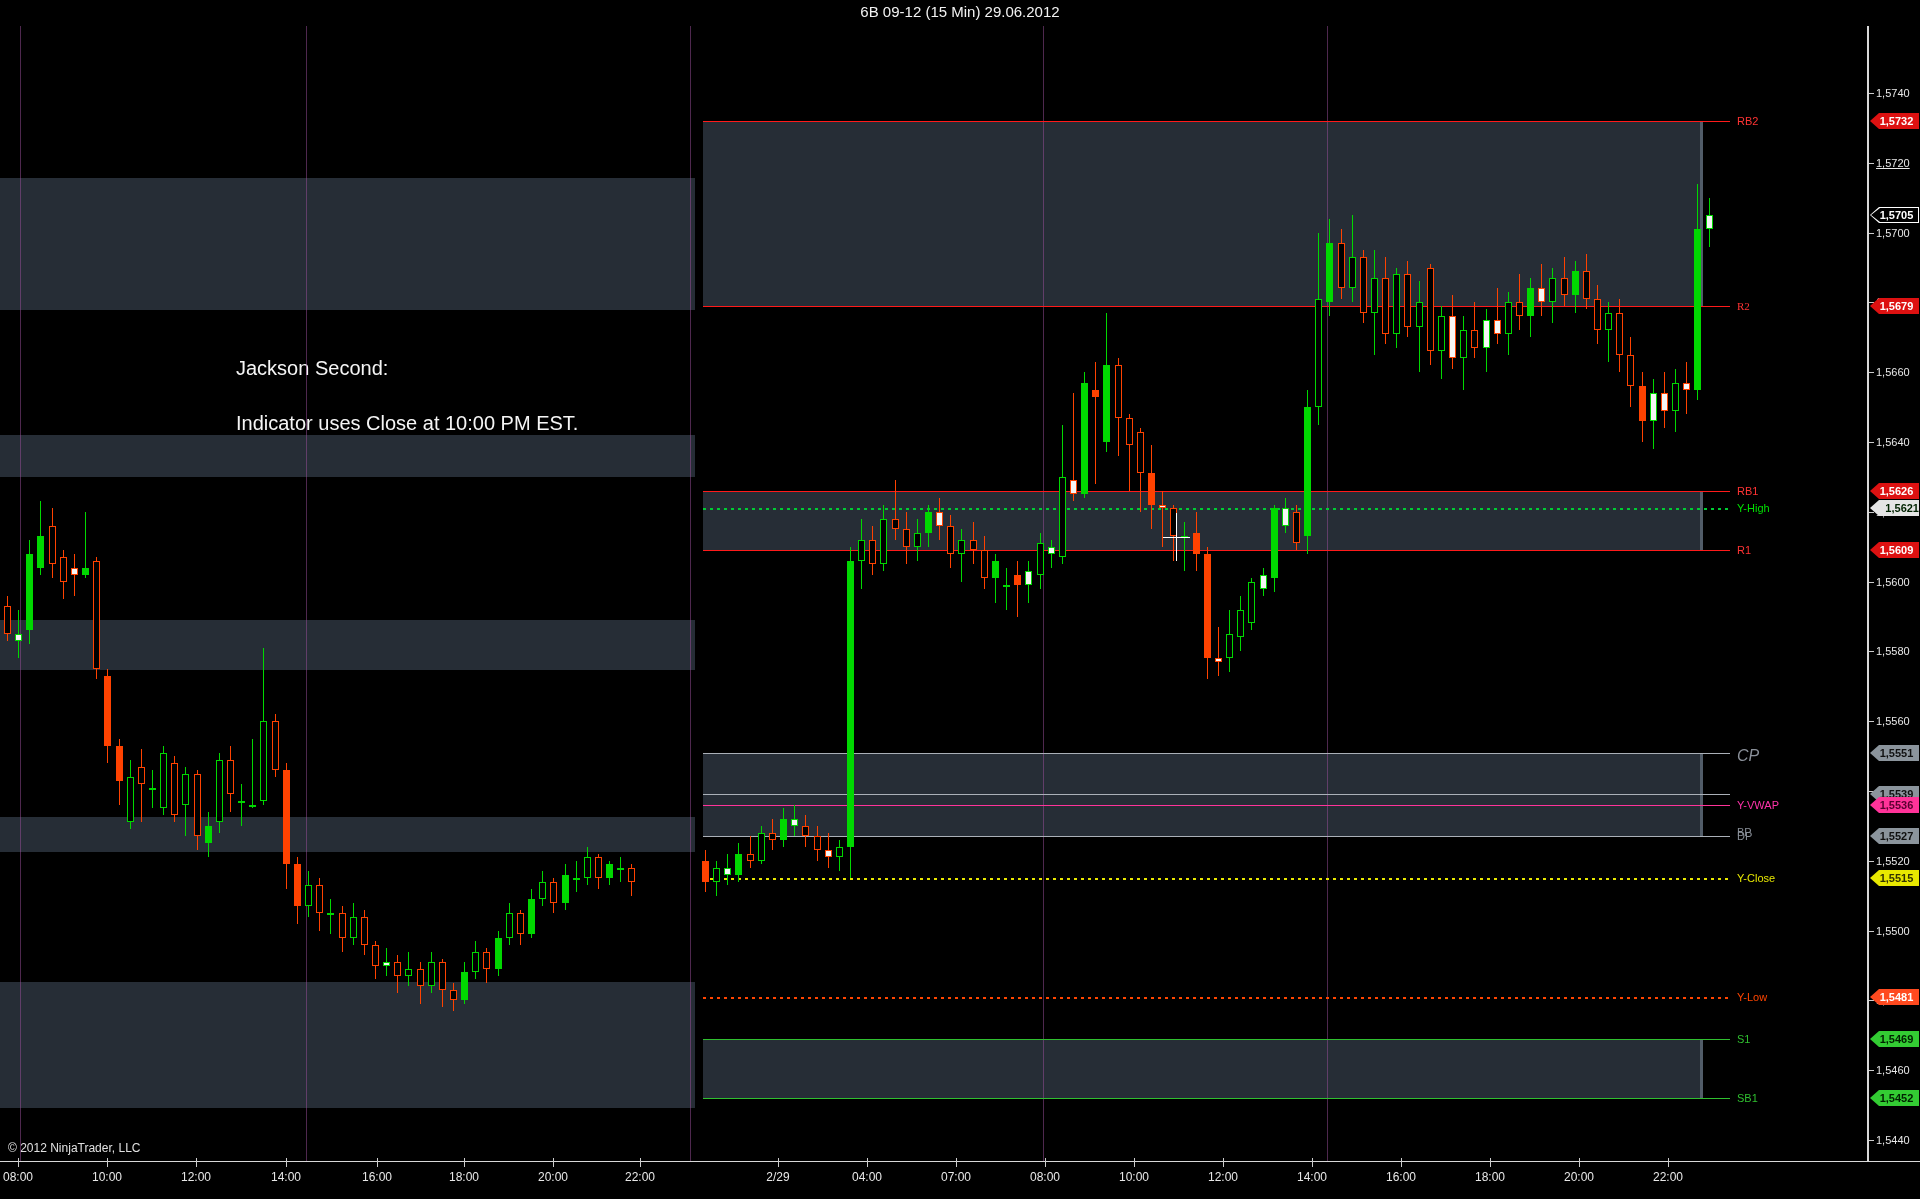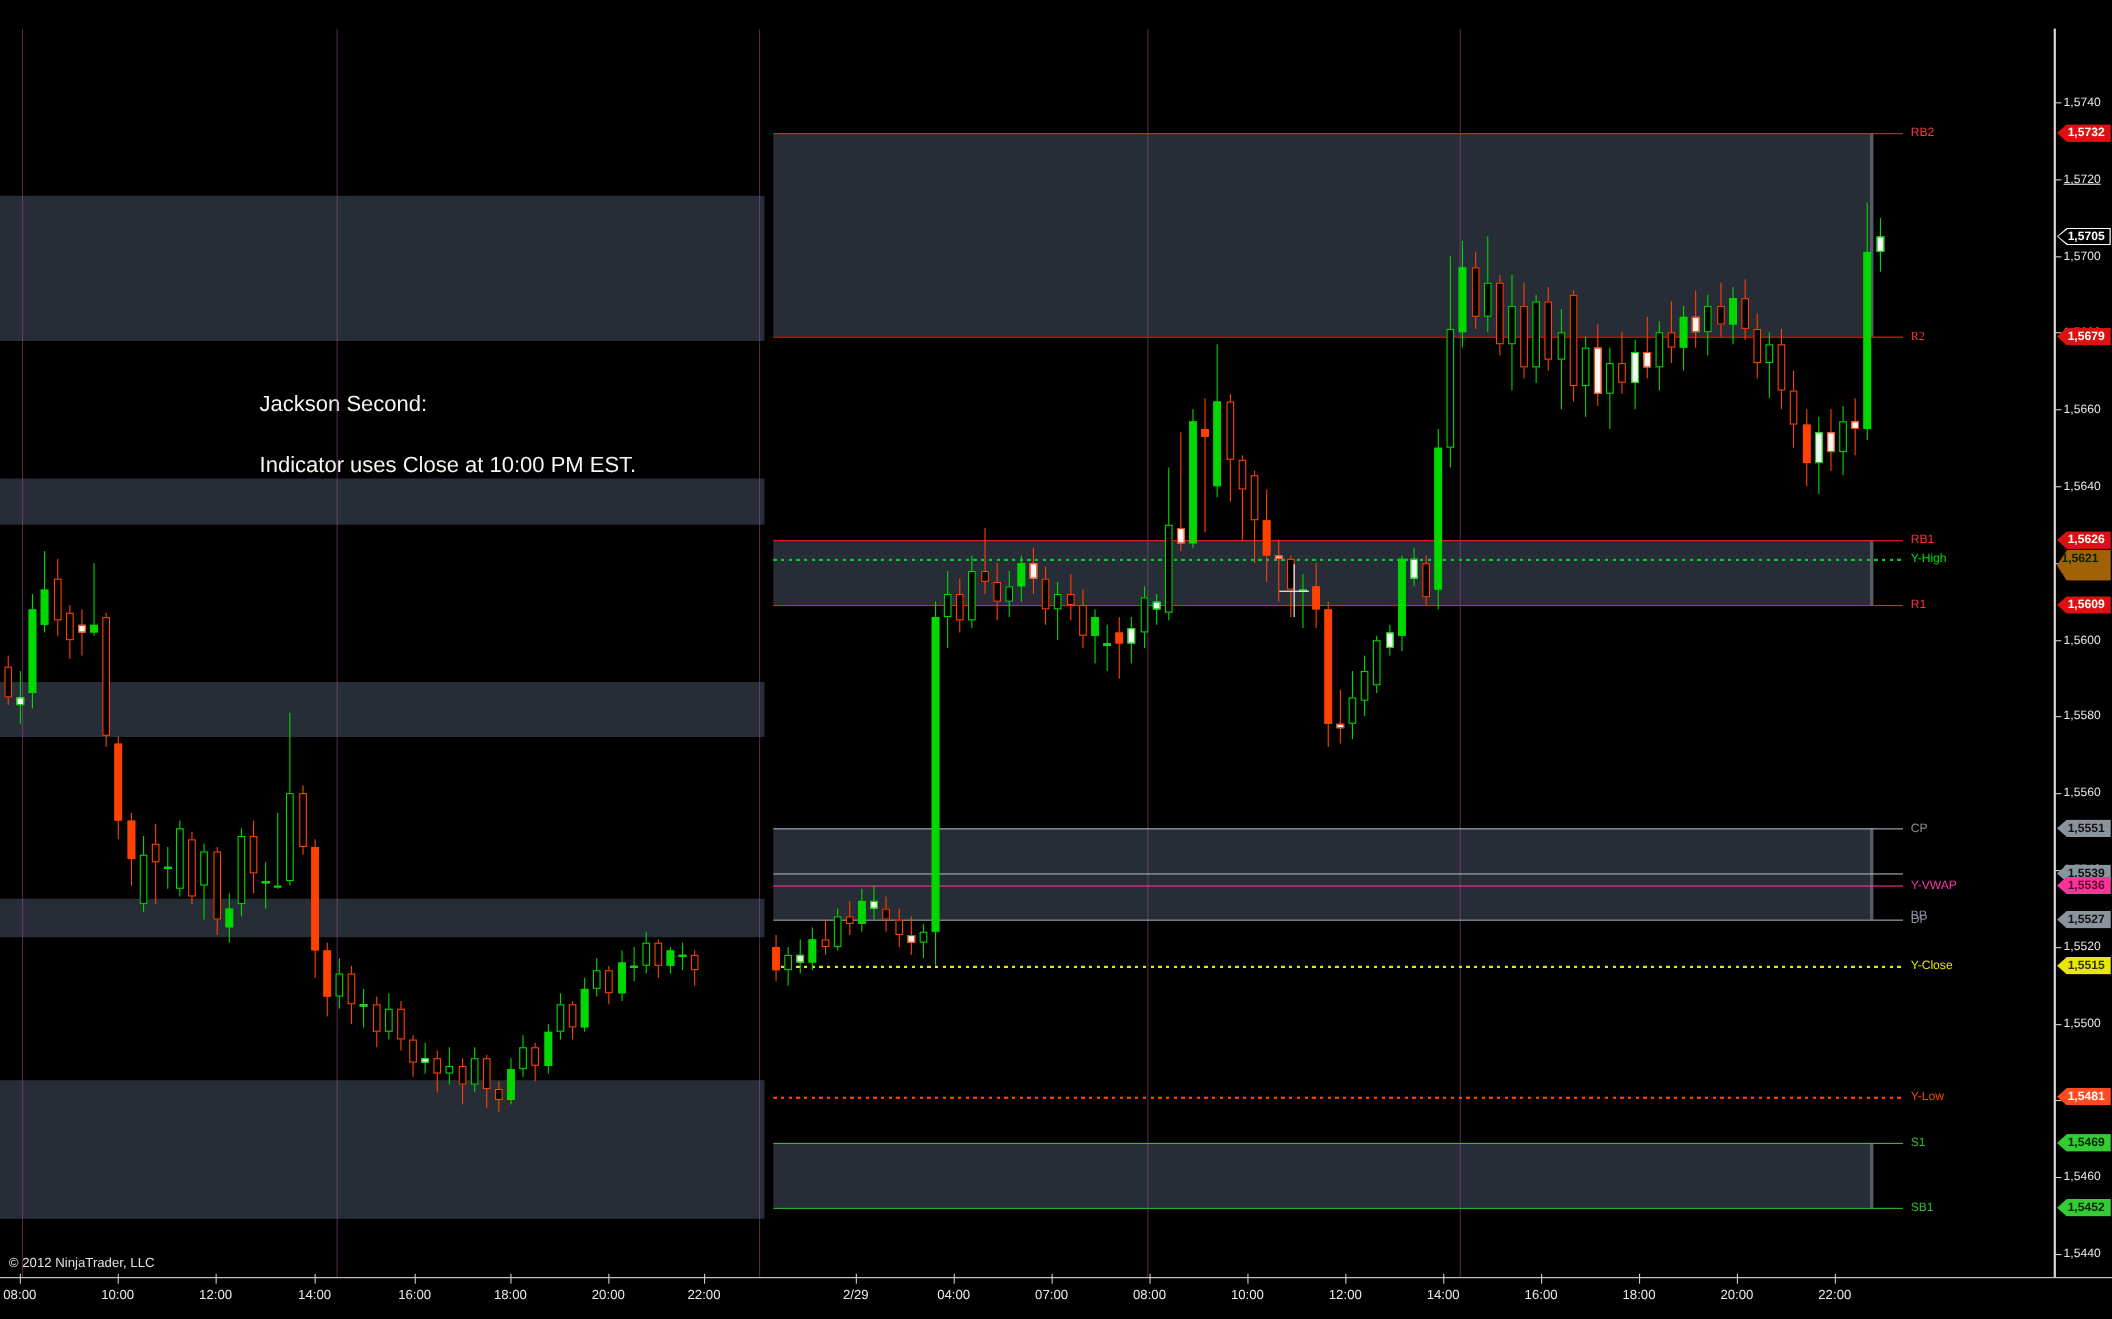--- a/index.html
+++ b/index.html
@@ -16,20 +16,23 @@
   #copyright{position:absolute;left:8px;top:1115px;font-size:12px;color:#e0e0e0;}
   #right-axis{position:absolute;left:1867px;top:26px;width:53px;height:1135px;background:#000;
               border-left:2px solid #d8d8d8;}
   #bottom-axis{position:absolute;left:0;top:1161px;width:1920px;height:38px;background:#000;
                border-top:1px solid #d8d8d8;}
 </style>
 </head>
 <body>
 
 <div id="screen">
+  <div id="titlebar">
+    <div id="title">6B 09-12 (15 Min)  29.06.2012</div>
+  </div>
   <div id="indicatorbar">alphaAuctionBars(6B 09-12 (15 Min),False,1,1), anaPivotsDailyV39(6B 09-12 (15 Min),Second,Jackson,Auto,CalcFromIntradayData,False,0,0,0)</div>
 
   <div id="plot">
     <div id="annotation1">Jackson Second:</div>
     <div id="annotation2">Indicator uses Close at 10:00 PM EST.</div>
     <div id="copyright">© 2012 NinjaTrader, LLC</div>
   <div style="position: absolute; left: 0px; width: 695px; top: 152px; height: 132px; background: rgb(38, 45, 54);"></div>
       <div style="position: absolute; left: 0px; width: 695px; top: 409px; height: 42px; background: rgb(38, 45, 54);"></div>
       <div style="position: absolute; left: 0px; width: 695px; top: 594px; height: 50px; background: rgb(38, 45, 54);"></div>
       <div style="position: absolute; left: 0px; width: 695px; top: 791px; height: 35px; background: rgb(38, 45, 54);"></div>
@@ -55,21 +58,21 @@
       <div style="position: absolute; left: 1737px; top: 89px; color: rgb(255, 51, 51); font-size: 11px; white-space: nowrap;">RB2</div>
       <div style="position: absolute; left: 703px; width: 1027px; top: 280px; height: 1px; background: rgb(255, 26, 26);"></div>
       <div style="position: absolute; left: 1737px; top: 274px; color: rgb(255, 51, 51); font-size: 11px; white-space: nowrap; font-family: Liberation Serif, serif;">R2</div>
       <div style="position: absolute; left: 703px; width: 1027px; top: 465px; height: 1px; background: rgb(255, 26, 26);"></div>
       <div style="position: absolute; left: 1737px; top: 459px; color: rgb(255, 51, 51); font-size: 11px; white-space: nowrap;">RB1</div>
       <div style="position: absolute; left: 703px; width: 1027px; top: 482px; height: 2px; background: repeating-linear-gradient(90deg, rgb(0, 204, 51) 0px, rgb(0, 204, 51) 3px, transparent 3px, transparent 7px);"></div>
       <div style="position: absolute; left: 1737px; top: 476px; color: rgb(0, 224, 0); font-size: 11px; white-space: nowrap;">Y-High</div>
       <div style="position: absolute; left: 703px; width: 1027px; top: 524px; height: 1px; background: rgb(255, 26, 26);"></div>
       <div style="position: absolute; left: 1737px; top: 518px; color: rgb(255, 51, 51); font-size: 11px; white-space: nowrap;">R1</div>
       <div style="position: absolute; left: 703px; width: 1027px; top: 727px; height: 1px; background: rgb(170, 176, 184);"></div>
-      <div style="position: absolute; left: 1737px; top: 721px; color: rgb(138, 144, 153); font-size: 11px; white-space: nowrap;">CP</div>
+      <div style="position: absolute; left: 1737px; top: 721px; color: rgb(138, 144, 153); font-size: 16px; white-space: nowrap; font-style: italic;">CP</div>
       <div style="position: absolute; left: 703px; width: 1027px; top: 768px; height: 1px; background: rgb(170, 176, 184);"></div>
       <div style="position: absolute; left: 1737px; top: 800px; color: rgb(138, 144, 153); font-size: 11px; white-space: nowrap;">BP</div>
       <div style="position: absolute; left: 703px; width: 1027px; top: 779px; height: 1px; background: rgb(255, 51, 153);"></div>
       <div style="position: absolute; left: 1737px; top: 773px; color: rgb(255, 51, 170); font-size: 11px; white-space: nowrap;">Y-VWAP</div>
       <div style="position: absolute; left: 703px; width: 1027px; top: 810px; height: 1px; background: rgb(170, 176, 184);"></div>
       <div style="position: absolute; left: 1737px; top: 804px; color: rgb(138, 144, 153); font-size: 11px; white-space: nowrap;">DP</div>
       <div style="position: absolute; left: 703px; width: 1027px; top: 852px; height: 2px; background: repeating-linear-gradient(90deg, rgb(232, 232, 0) 0px, rgb(232, 232, 0) 3px, transparent 3px, transparent 7px);"></div>
       <div style="position: absolute; left: 1737px; top: 846px; color: rgb(230, 230, 0); font-size: 11px; white-space: nowrap;">Y-Close</div>
       <div style="position: absolute; left: 703px; width: 1027px; top: 971px; height: 2px; background: repeating-linear-gradient(90deg, rgb(255, 69, 0) 0px, rgb(255, 69, 0) 3px, transparent 3px, transparent 7px);"></div>
       <div style="position: absolute; left: 1737px; top: 965px; color: rgb(255, 69, 0); font-size: 11px; white-space: nowrap;">Y-Low</div>
@@ -406,21 +409,21 @@
       <div style="position: absolute; left: 7px; top: 899px; font-size: 11px; color: rgb(232, 232, 232); white-space: nowrap;">1,5500</div>
       <div style="position: absolute; left: 0px; top: 974px; width: 5px; height: 1px; background: rgb(204, 204, 204);"></div>
       <div style="position: absolute; left: 7px; top: 968px; font-size: 11px; color: rgb(232, 232, 232); white-space: nowrap;">1,5480</div>
       <div style="position: absolute; left: 0px; top: 1044px; width: 5px; height: 1px; background: rgb(204, 204, 204);"></div>
       <div style="position: absolute; left: 7px; top: 1038px; font-size: 11px; color: rgb(232, 232, 232); white-space: nowrap;">1,5460</div>
       <div style="position: absolute; left: 0px; top: 1114px; width: 5px; height: 1px; background: rgb(204, 204, 204);"></div>
       <div style="position: absolute; left: 7px; top: 1108px; font-size: 11px; color: rgb(232, 232, 232); white-space: nowrap;">1,5440</div>
       <div style="position: absolute; left: 1px; top: 87px; width: 49px; height: 16px; background: rgb(221, 17, 17); color: rgb(255, 255, 255); font-size: 11px; line-height: 16px; text-align: center; font-weight: bold; clip-path: polygon(0px 50%, 9px 0px, 100% 0px, 100% 100%, 9px 100%); padding-left: 4px; box-sizing: border-box;">1,5732</div>
       <div style="position: absolute; left: 1px; top: 272px; width: 49px; height: 16px; background: rgb(221, 17, 17); color: rgb(255, 255, 255); font-size: 11px; line-height: 16px; text-align: center; font-weight: bold; clip-path: polygon(0px 50%, 9px 0px, 100% 0px, 100% 100%, 9px 100%); padding-left: 4px; box-sizing: border-box;">1,5679</div>
       <div style="position: absolute; left: 1px; top: 457px; width: 49px; height: 16px; background: rgb(221, 17, 17); color: rgb(255, 255, 255); font-size: 11px; line-height: 16px; text-align: center; font-weight: bold; clip-path: polygon(0px 50%, 9px 0px, 100% 0px, 100% 100%, 9px 100%); padding-left: 4px; box-sizing: border-box;">1,5626</div>
-      <div style="position: absolute; left: 1px; top: 474px; width: 49px; height: 28px; background: #a16207; color: rgb(0, 34, 0); font-size: 11px; line-height: 16px; text-align: left; font-weight: bold; clip-path: polygon(0px 50%, 9px 0px, 100% 0px, 100% 100%, 9px 100%); padding-left: 4px; box-sizing: border-box;">1,5621</div>
+      <div style="position: absolute; left: 1px; top: 474px; width: 49px; height: 16px; background: #e5e5e5; color: rgb(0, 34, 0); font-size: 11px; line-height: 16px; text-align: right; font-weight: bold; clip-path: polygon(0px 50%, 9px 0px, 100% 0px, 100% 100%, 9px 100%); padding-left: 4px; box-sizing: border-box;">1,5621</div>
       <div style="position: absolute; left: 1px; top: 516px; width: 49px; height: 16px; background: rgb(221, 17, 17); color: rgb(255, 255, 255); font-size: 11px; line-height: 16px; text-align: center; font-weight: bold; clip-path: polygon(0px 50%, 9px 0px, 100% 0px, 100% 100%, 9px 100%); padding-left: 4px; box-sizing: border-box;">1,5609</div>
       <div style="position: absolute; left: 1px; top: 719px; width: 49px; height: 16px; background: rgb(139, 148, 156); color: rgb(17, 17, 17); font-size: 11px; line-height: 16px; text-align: center; font-weight: bold; clip-path: polygon(0px 50%, 9px 0px, 100% 0px, 100% 100%, 9px 100%); padding-left: 4px; box-sizing: border-box;">1,5551</div>
       <div style="position: absolute; left: 1px; top: 760px; width: 49px; height: 16px; background: rgb(139, 148, 156); color: rgb(17, 17, 17); font-size: 11px; line-height: 16px; text-align: center; font-weight: bold; clip-path: polygon(0px 50%, 9px 0px, 100% 0px, 100% 100%, 9px 100%); padding-left: 4px; box-sizing: border-box;">1,5539</div>
       <div style="position: absolute; left: 1px; top: 771px; width: 49px; height: 16px; background: rgb(255, 51, 153); color: rgb(90, 0, 48); font-size: 11px; line-height: 16px; text-align: center; font-weight: bold; clip-path: polygon(0px 50%, 9px 0px, 100% 0px, 100% 100%, 9px 100%); padding-left: 4px; box-sizing: border-box;">1,5536</div>
       <div style="position: absolute; left: 1px; top: 802px; width: 49px; height: 16px; background: rgb(139, 148, 156); color: rgb(17, 17, 17); font-size: 11px; line-height: 16px; text-align: center; font-weight: bold; clip-path: polygon(0px 50%, 9px 0px, 100% 0px, 100% 100%, 9px 100%); padding-left: 4px; box-sizing: border-box;">1,5527</div>
       <div style="position: absolute; left: 1px; top: 844px; width: 49px; height: 16px; background: rgb(232, 232, 0); color: rgb(51, 51, 0); font-size: 11px; line-height: 16px; text-align: center; font-weight: bold; clip-path: polygon(0px 50%, 9px 0px, 100% 0px, 100% 100%, 9px 100%); padding-left: 4px; box-sizing: border-box;">1,5515</div>
       <div style="position: absolute; left: 1px; top: 963px; width: 49px; height: 16px; background: rgb(255, 74, 31); color: rgb(255, 255, 255); font-size: 11px; line-height: 16px; text-align: center; font-weight: bold; clip-path: polygon(0px 50%, 9px 0px, 100% 0px, 100% 100%, 9px 100%); padding-left: 4px; box-sizing: border-box;">1,5481</div>
       <div style="position: absolute; left: 1px; top: 1005px; width: 49px; height: 16px; background: rgb(51, 204, 51); color: rgb(0, 34, 0); font-size: 11px; line-height: 16px; text-align: center; font-weight: bold; clip-path: polygon(0px 50%, 9px 0px, 100% 0px, 100% 100%, 9px 100%); padding-left: 4px; box-sizing: border-box;">1,5469</div>
       <div style="position: absolute; left: 1px; top: 1064px; width: 49px; height: 16px; background: rgb(51, 204, 51); color: rgb(0, 34, 0); font-size: 11px; line-height: 16px; text-align: center; font-weight: bold; clip-path: polygon(0px 50%, 9px 0px, 100% 0px, 100% 100%, 9px 100%); padding-left: 4px; box-sizing: border-box;">1,5452</div>
       <div style="position: absolute; left: 1px; top: 181px; width: 49px; height: 16px; background: rgb(255, 255, 255); color: rgb(255, 255, 255); font-size: 11px; line-height: 16px; text-align: center; font-weight: bold; clip-path: polygon(0px 50%, 9px 0px, 100% 0px, 100% 100%, 9px 100%); padding-left: 4px; box-sizing: border-box;"></div>

